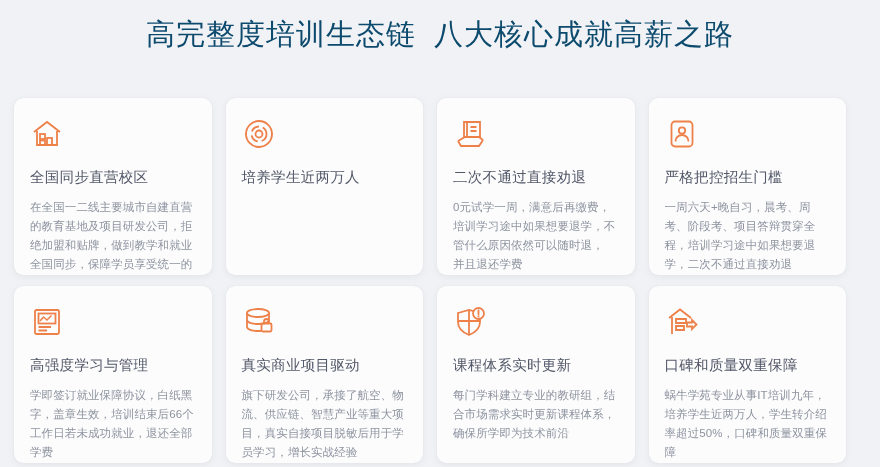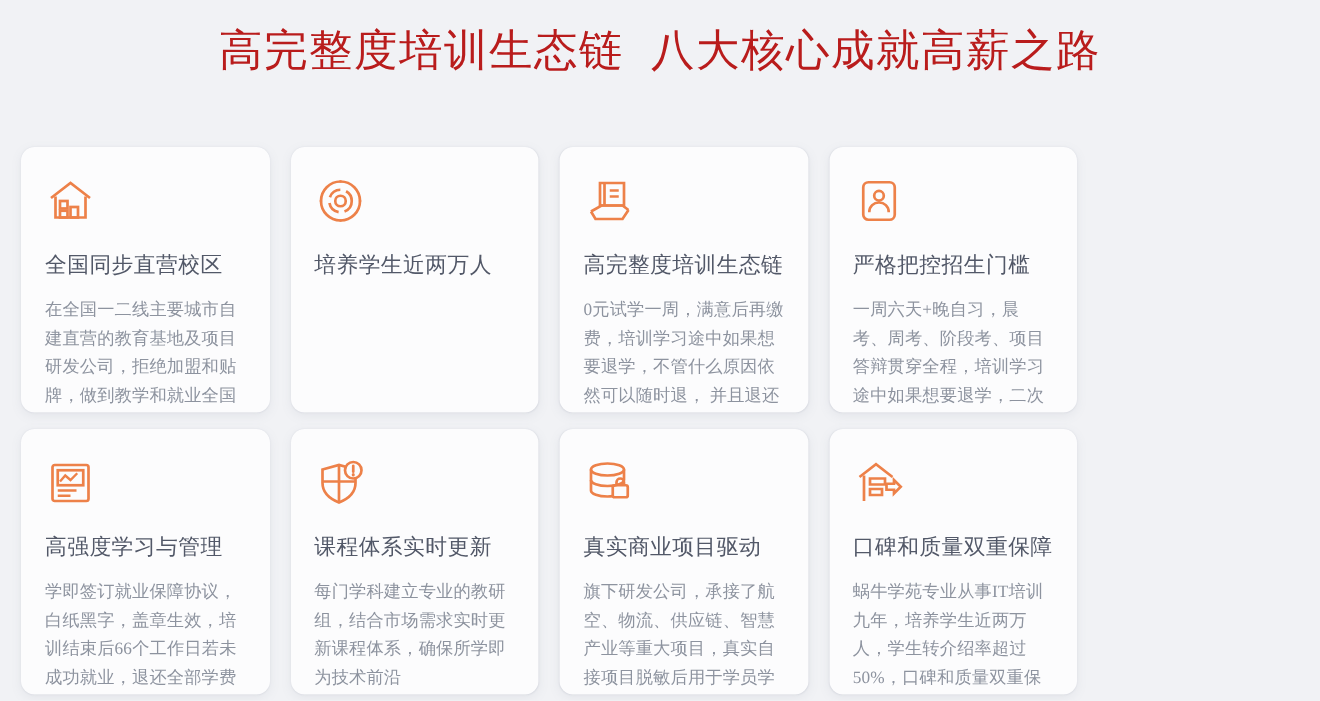--- a/index.html
+++ b/index.html
@@ -19,43 +19,42 @@
     height: 467px;
     box-sizing: border-box;
   }
   .header {
     text-align: center;
     padding-top: 14px;
   }
   .main-title {
     font-size: 29px;
     line-height: 40px;
-    color: #b91c1c;
+    color: #0c4a6e;
     font-weight: normal;
     letter-spacing: 1px;
     margin: 0;
     white-space: pre;
   }
   .sub-title {
     margin-top: 16px;
     font-size: 11px;
     color: #e8763a;
     letter-spacing: 0.3px;
   }
   .grid {
     position: absolute;
     left: 14px;
     top: 98px;
-    width: 704px;
+    width: 832px;
     display: grid;
     grid-template-columns: repeat(4, 1fr);
     grid-template-rows: 177px 177px;
     column-gap: 14px;
     row-gap: 11px;
-    font-family: Liberation Serif, serif;
   }
   .card {
     background: #fcfcfd;
     border-radius: 9px;
     box-shadow: 0 2px 7px rgba(120,130,150,0.10), 0 0 1px rgba(120,130,150,0.18);
     padding: 19px 16px 10px 16px;
     box-sizing: border-box;
     overflow: hidden;
   }
   .card-icon {
@@ -126,21 +125,21 @@
       <span class="card-icon">
         <svg viewBox="0 0 34 34" fill="none" stroke="#ed8149" stroke-width="1.8">
           <path d="M11 5 L27 5 L27 20 L11 20 Z"></path>
           <path d="M14 5 L14 20"></path>
           <path d="M17.5 10 L23.5 10"></path>
           <path d="M17.5 14 L23.5 14"></path>
           <path d="M5 24 L12 20 L26 20 L30 23"></path>
           <path d="M5 24 L8 29 L26 29 L30 23"></path>
         </svg>
       </span>
-      <div class="card-title">高完整度培训生态链</div>
+      <div class="card-title">二次不通过直接劝退</div>
       <div class="card-body">0元试学一周，满意后再缴费，培训学习途中如果想要退学，不管什么原因依然可以随时退， 并且退还学费</div>
     </div>
 
     <div class="card">
       <span class="card-icon">
         <svg viewBox="0 0 34 34" fill="none" stroke="#ed8149" stroke-width="1.8">
           <rect x="6.5" y="4.5" width="21" height="25" rx="3.5"></rect>
           <circle cx="17" cy="13.5" r="3.2"></circle>
           <path d="M10.5 24.5 c0-4 3-6.5 6.5-6.5 s6.5 2.5 6.5 6.5"></path>
         </svg>
@@ -154,54 +153,54 @@
         <svg viewBox="0 0 34 34" fill="none" stroke="#ed8149" stroke-width="1.8">
           <rect x="5" y="5" width="24" height="24" rx="1.5"></rect>
           <rect x="8.5" y="8.5" width="17" height="10"></rect>
           <path d="M10 16 L13.5 12 L17 15 L21.5 10.5" stroke-width="1.6"></path>
           <path d="M8.5 22 L21 22"></path>
           <path d="M8.5 25.5 L17 25.5"></path>
         </svg>
       </span>
       <div class="card-title">高强度学习与管理</div>
       <div class="card-body">学即签订就业保障协议，白纸黑字，盖章生效，培训结束后66个工作日若未成功就业，退还全部学费</div>
+    </div>
+
+    <div class="card">
+      <span class="card-icon">
+        <svg viewBox="0 0 34 34" fill="none" stroke="#ed8149" stroke-width="1.8">
+          <ellipse cx="16" cy="8" rx="11" ry="4"></ellipse>
+          <path d="M5 8 L5 15 c0 2.2 4.9 4 11 4 s11-1.8 11-4 L27 8"></path>
+          <path d="M5 15 L5 22 c0 2.2 4.9 4 11 4 c1.2 0 2.4-.07 3.5-.2"></path>
+          <rect x="19.5" y="18.5" width="10" height="8" rx="1.2"></rect>
+          <path d="M22 18.5 v-2 a2.5 2.5 0 0 1 5 0 v2"></path>
+        </svg>
+      </span>
+      <div class="card-title">真实商业项目驱动</div>
+      <div class="card-body">旗下研发公司，承接了航空、物流、供应链、智慧产业等重大项目，真实自接项目脱敏后用于学员学习，增长实战经验</div>
     </div>
 
     <div class="card">
       <span class="card-icon">
         <svg viewBox="0 0 34 34" fill="none" stroke="#ed8149" stroke-width="1.8">
           <path d="M5 8 L16 5 L27 8 L27 17 c0 7-6 11-11 13 C11 28 5 24 5 17 Z"></path>
           <path d="M16 5 L16 30"></path>
           <path d="M5 16 L27 16"></path>
           <circle cx="25.5" cy="8.5" r="5.5" fill="#fcfcfd"></circle>
           <path d="M25.5 5.5 L25.5 9.5" stroke-linecap="round"></path>
           <path d="M25.5 11.4 L25.5 11.6" stroke-linecap="round" stroke-width="2"></path>
         </svg>
       </span>
       <div class="card-title">课程体系实时更新</div>
       <div class="card-body">每门学科建立专业的教研组，结合市场需求实时更新课程体系，确保所学即为技术前沿</div>
     </div>
 
     <div class="card">
       <span class="card-icon">
         <svg viewBox="0 0 34 34" fill="none" stroke="#ed8149" stroke-width="1.8">
-          <ellipse cx="16" cy="8" rx="11" ry="4"></ellipse>
-          <path d="M5 8 L5 15 c0 2.2 4.9 4 11 4 s11-1.8 11-4 L27 8"></path>
-          <path d="M5 15 L5 22 c0 2.2 4.9 4 11 4 c1.2 0 2.4-.07 3.5-.2"></path>
-          <rect x="19.5" y="18.5" width="10" height="8" rx="1.2"></rect>
-          <path d="M22 18.5 v-2 a2.5 2.5 0 0 1 5 0 v2"></path>
-        </svg>
-      </span>
-      <div class="card-title">真实商业项目驱动</div>
-      <div class="card-body">旗下研发公司，承接了航空、物流、供应链、智慧产业等重大项目，真实自接项目脱敏后用于学员学习，增长实战经验</div>
-    </div>
-
-    <div class="card">
-      <span class="card-icon">
-        <svg viewBox="0 0 34 34" fill="none" stroke="#ed8149" stroke-width="1.8">
           <path d="M4 13 L15 4.5 L26 13"></path>
           <path d="M7 12 L7 29"></path>
           <path d="M11 14 L21 14 L21 18 L11 18 Z"></path>
           <path d="M11 21 L19 21 L19 25 L11 25 Z"></path>
           <path d="M22 17.5 L27 17.5 L27 15 L31.5 19.5 L27 24 L27 21.5 L22 21.5 Z"></path>
         </svg>
       </span>
       <div class="card-title">口碑和质量双重保障</div>
       <div class="card-body">蜗牛学苑专业从事IT培训九年，培养学生近两万人，学生转介绍率超过50%，口碑和质量双重保障</div>
     </div>

